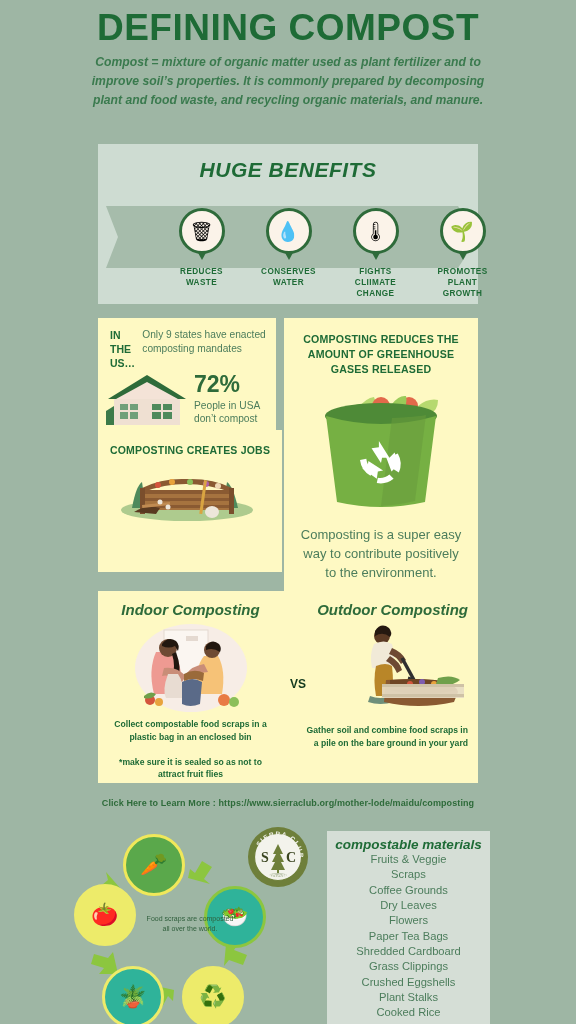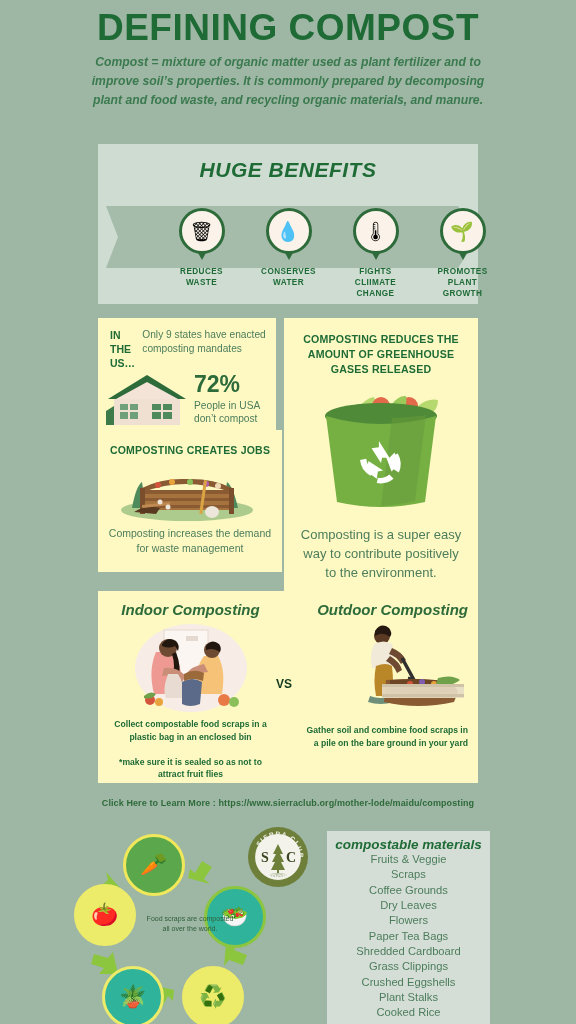--- a/index.html
+++ b/index.html
@@ -102,21 +102,21 @@
   }
 
   
   #vs-card{left:98px;top:583px;width:380px;height:192px;}
   .vs-head{display:flex;padding-top:10px;}
   .vs-col{width:165px;text-align:center;}
   .vs-col.left{margin-left:10px;}
   .vs-col.right{margin-left:30px;text-align:right;}
   .vs-h{font-size:15px;font-style:italic;font-weight:bold;color:#2E6B3A;line-height:1.25;}
   .vs-mid{
-    position:absolute;left:178px;top:86px;width:30px;text-align:left;
+    position:absolute;left:178px;top:86px;width:30px;text-align:right;
     font-size:12px;font-weight:bold;color:#123A1E;
   }
   .vs-cap{font-size:8.6px;font-weight:bold;color:#1E6B36;line-height:1.5;}
   .vs-cap2{font-size:8.6px;font-weight:bold;color:#1E6B36;line-height:1.5;margin-top:12px;}
 
   
   .link{
     position:absolute;left:0;top:790px;width:576px;text-align:center;
     font-size:9px;font-weight:bold;color:#2E6B3A;letter-spacing:.1px;
   }
@@ -235,21 +235,20 @@
         <rect x="42" y="28" width="5" height="26" fill="#7A4E2C"></rect>
         <rect x="131" y="28" width="5" height="26" fill="#7A4E2C"></rect>
         <path d="M36 52 q12 -8 26 -4 l-4 6 z" fill="#5A3A20"></path>
         <rect x="44" y="45" width="28" height="3" fill="#C08B52" transform="rotate(-6 44 45)"></rect>
         <rect x="106" y="20" width="3" height="34" fill="#D9A441" transform="rotate(8 106 20)"></rect>
         <ellipse cx="114" cy="52" rx="7" ry="6" fill="#EDE6DA"></ellipse>
         <circle cx="62" cy="42" r="2.5" fill="#EDE6DA"></circle>
         <circle cx="70" cy="47" r="2.5" fill="#EDE6DA"></circle>
       </svg>
     </div>
-    <div class="jobs-sub">Composting increases the demand for waste management</div>
   </div>
 
   <div class="card" id="ghg-card">
     <div class="ghg-title">COMPOSTING REDUCES THE AMOUNT OF GREENHOUSE GASES RELEASED</div>
     <div style="text-align:center;margin-top:2px;">
       <svg width="150" height="140" viewBox="0 0 150 140">
         <path d="M32 34 q10 -6 22 -8 q4 8 1 14z" fill="#9ACB5A"></path>
         <path d="M52 30 q8 -10 16 -11 q4 9 -1 16z" fill="#B6D96F"></path>
         <circle cx="75" cy="28" r="9" fill="#E2694A"></circle>
         <circle cx="103" cy="28" r="9" fill="#E2694A"></circle>

